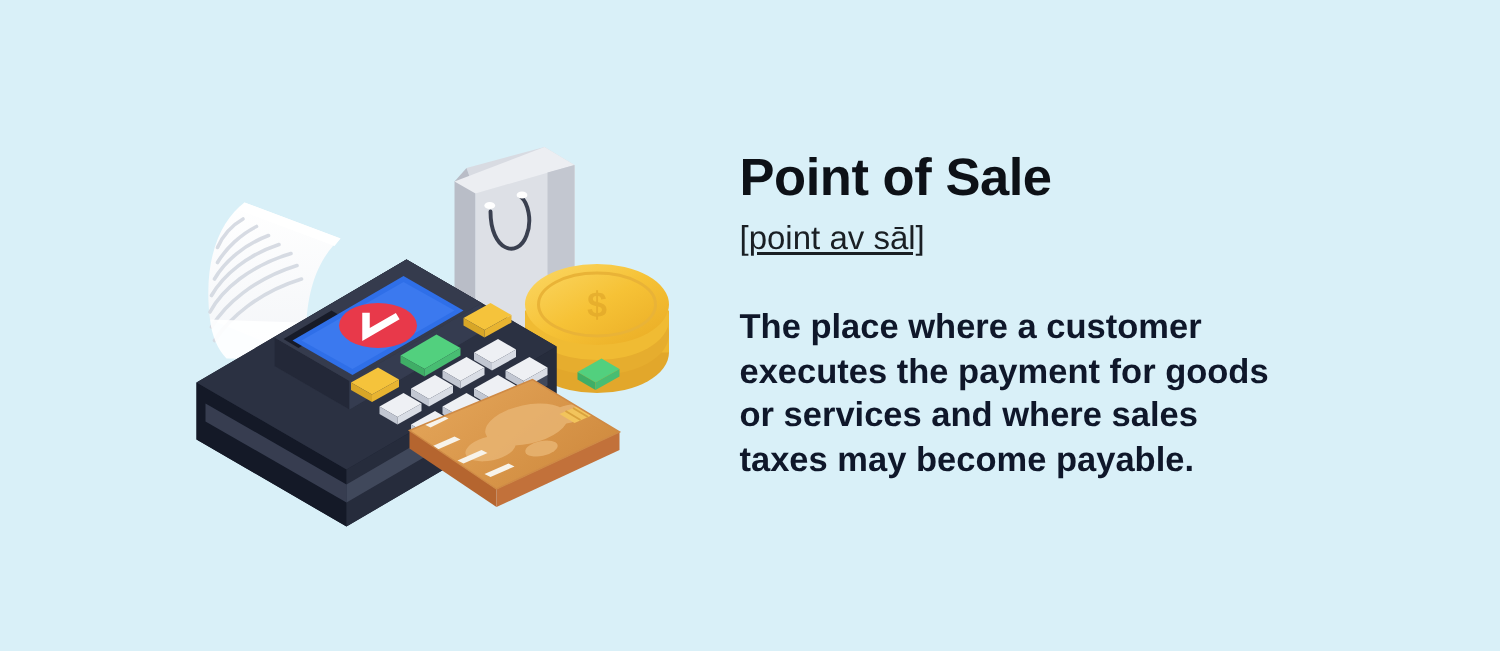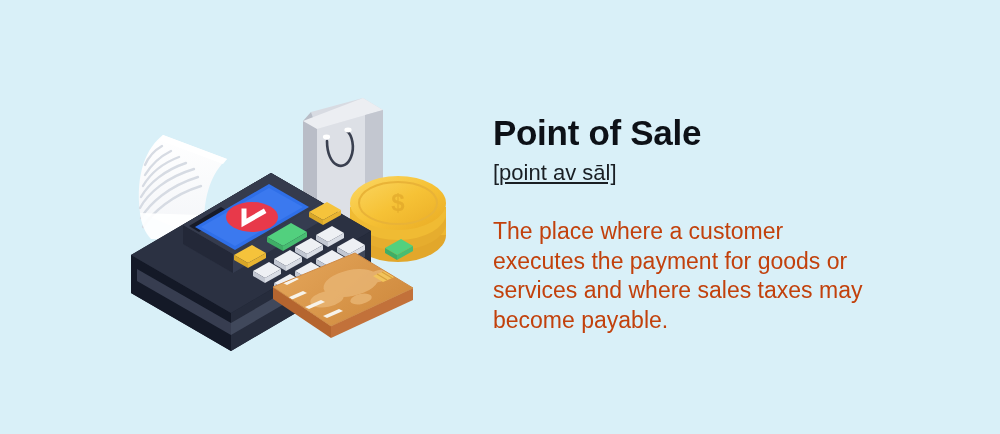--- a/index.html
+++ b/index.html
@@ -30,21 +30,21 @@
   }
   #illustration svg {
     display: block;
     width: 410px;
     height: 330px;
   }
   
   #textblock {
     position: absolute;
     left: 493px;
-    top: 112px;
+    top: 98px;
     width: 430px;
   }
   #term-title {
     font-size: 35px;
     font-weight: bold;
     color: #0d1117;
     letter-spacing: -0.3px;
     line-height: 42px;
     margin: 0;
     white-space: nowrap;
@@ -53,22 +53,22 @@
     font-size: 22px;
     font-weight: normal;
     color: #1a1f24;
     line-height: 30px;
     margin: 4px 0 0 0;
     white-space: nowrap;
     text-decoration: underline;
   }
   #term-def {
     font-size: 23px;
-    font-weight: normal;
-    color: #c2410c;
+    font-weight: bold;
+    color: #0f172a;
     line-height: 29.5px;
     margin: 29px 0 0 0;
     max-width: 370px;
   }
 </style>
 </head>
 <body>
 
 <div id="card">
 

